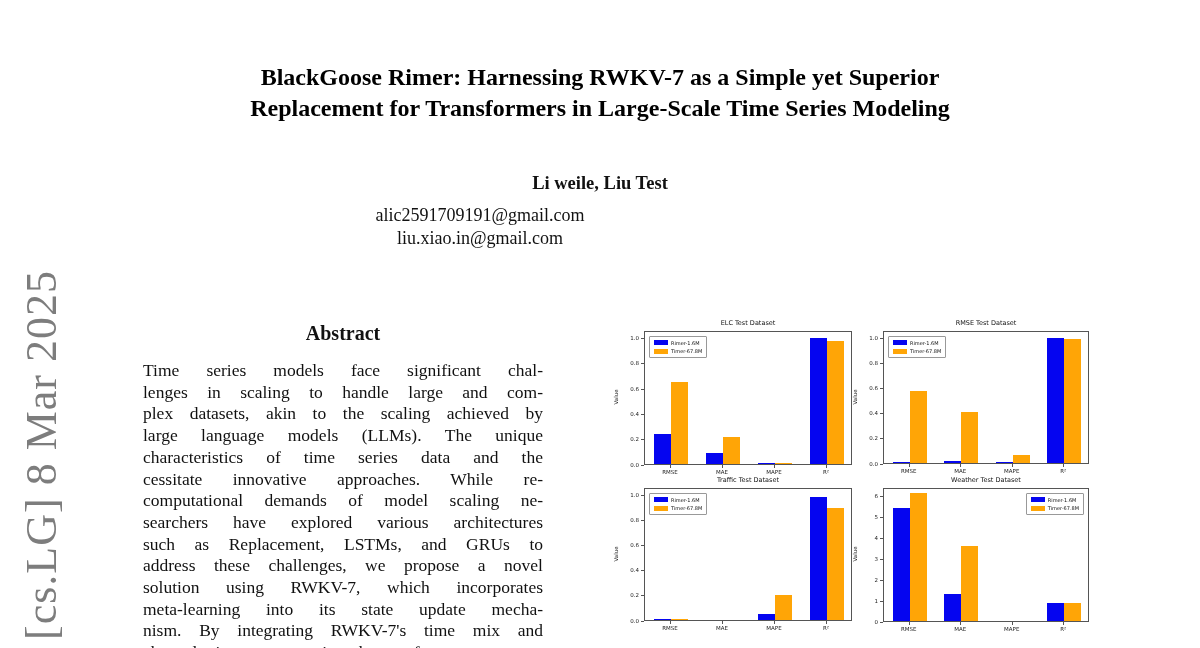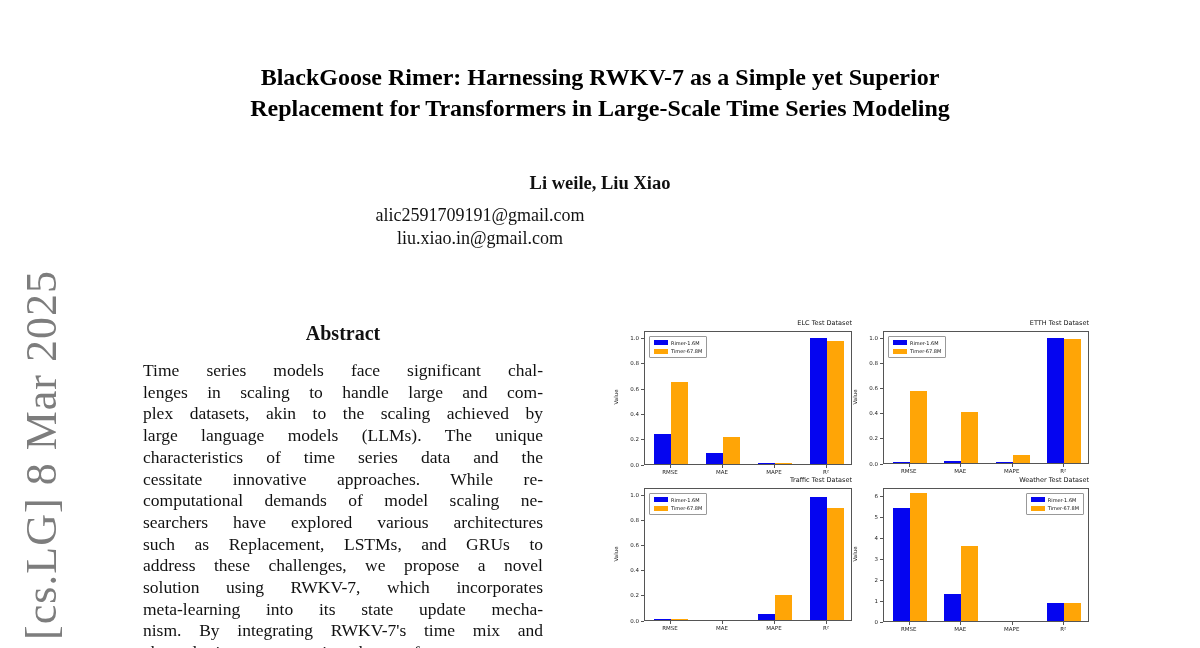--- a/index.html
+++ b/index.html
@@ -19,21 +19,21 @@
 
   .left-col{position:absolute;left:143px;top:322px;width:400px;}
   .abs-heading{text-align:center;font-size:20px;font-weight:bold;margin-bottom:15px;}
   .abs-line{font-size:17.5px;line-height:21.7px;text-align:justify;text-align-last:justify;
         white-space:normal;}
   .abs-line.last{text-align-last:left;}
 
   
   #charts-layer{position:absolute;left:0;top:0;width:1200px;height:648px;}
   .c-title{position:absolute;font-family:"DejaVu Sans",sans-serif;font-size:6.5px;
-        text-align:right;color:#111;}
+        text-align:center;color:#111;}
   .c-ylabel{position:absolute;font-family:"DejaVu Sans",sans-serif;font-size:5.5px;
         color:#222;transform:rotate(-90deg);width:24px;text-align:center;}
   .c-plot{position:absolute;border:1px solid #555;box-sizing:border-box;background:#fff;}
   .c-ytick{position:absolute;font-family:"DejaVu Sans",sans-serif;font-size:5.5px;
         text-align:right;color:#222;}
   .c-xtick{position:absolute;font-family:"DejaVu Sans",sans-serif;font-size:5.5px;
         text-align:center;color:#222;}
   .c-tick{position:absolute;background:#555;}
   .c-bar{position:absolute;}
   .c-legend{position:absolute;background:#fff;border:0.5px solid #999;border-radius:1px;
@@ -47,21 +47,21 @@
 
 <div class="page">
 
   <div class="arxiv-stamp" style="color: rgb(125, 125, 125);">[cs.LG]  8 Mar 2025</div>
 
   <h1 class="title" style="margin:0;">
     <span>BlackGoose Rimer: Harnessing RWKV-7 as a Simple yet Superior</span><br>
     <span>Replacement for Transformers in Large-Scale Time Series Modeling</span>
   </h1>
 
-  <div class="authors">Li weile, Liu Xiao</div>
+  <div class="authors">Li weile, Liu Test</div>
 
   <div class="emails">
     <div>alic2591709191@gmail.com</div>
     <div>liu.xiao.in@gmail.com</div>
   </div>
 
   <div class="left-col">
     <div class="abs-heading">Abstract</div>
     <div id="abstract-body">
         <div class="abs-line">Time series models face significant chal-</div>
@@ -117,21 +117,21 @@
       <div class="c-ytick" style="left: 614px; top: 335.085px; width: 25px;">1.0</div>
       <div class="c-tick" style="left: 641px; top: 338.085px; width: 3px; height: 1px;"></div>
       <div class="c-xtick" style="left: 648px; top: 469px; width: 44px;">RMSE</div>
       <div class="c-tick" style="left: 670px; top: 465px; width: 1px; height: 3px;"></div>
       <div class="c-xtick" style="left: 700px; top: 469px; width: 44px;">MAE</div>
       <div class="c-tick" style="left: 722px; top: 465px; width: 1px; height: 3px;"></div>
       <div class="c-xtick" style="left: 752px; top: 469px; width: 44px;">MAPE</div>
       <div class="c-tick" style="left: 774px; top: 465px; width: 1px; height: 3px;"></div>
       <div class="c-xtick" style="left: 804px; top: 469px; width: 44px;">R²</div>
       <div class="c-tick" style="left: 826px; top: 465px; width: 1px; height: 3px;"></div>
-      <div class="c-title" style="left: 883px; top: 319px; width: 206px;">ETTH Test Dataset</div>
+      <div class="c-title" style="left: 883px; top: 319px; width: 206px;">RMSE Test Dataset</div>
       <div class="c-ylabel" style="left: 843px; top: 393.5px;">Value</div>
       <div class="c-plot" style="left: 883px; top: 331px; width: 206px; height: 133px;">
         <div class="c-bar" style="left: 8.75px; bottom: 0px; width: 17px; height: 1.50566px; background: rgb(5, 5, 240);"></div>
         <div class="c-bar" style="left: 25.75px; bottom: 0px; width: 17px; height: 71.5189px; background: rgb(255, 165, 6);"></div>
         <div class="c-bar" style="left: 60.25px; bottom: 0px; width: 17px; height: 1.88208px; background: rgb(5, 5, 240);"></div>
         <div class="c-bar" style="left: 77.25px; bottom: 0px; width: 17px; height: 51.4434px; background: rgb(255, 165, 6);"></div>
         <div class="c-bar" style="left: 111.75px; bottom: 0px; width: 17px; height: 1px; background: rgb(5, 5, 240);"></div>
         <div class="c-bar" style="left: 128.75px; bottom: 0px; width: 17px; height: 7.5283px; background: rgb(255, 165, 6);"></div>
         <div class="c-bar" style="left: 163.25px; bottom: 0px; width: 17px; height: 125.472px; background: rgb(5, 5, 240);"></div>
         <div class="c-bar" style="left: 180.25px; bottom: 0px; width: 17px; height: 124.217px; background: rgb(255, 165, 6);"></div>

